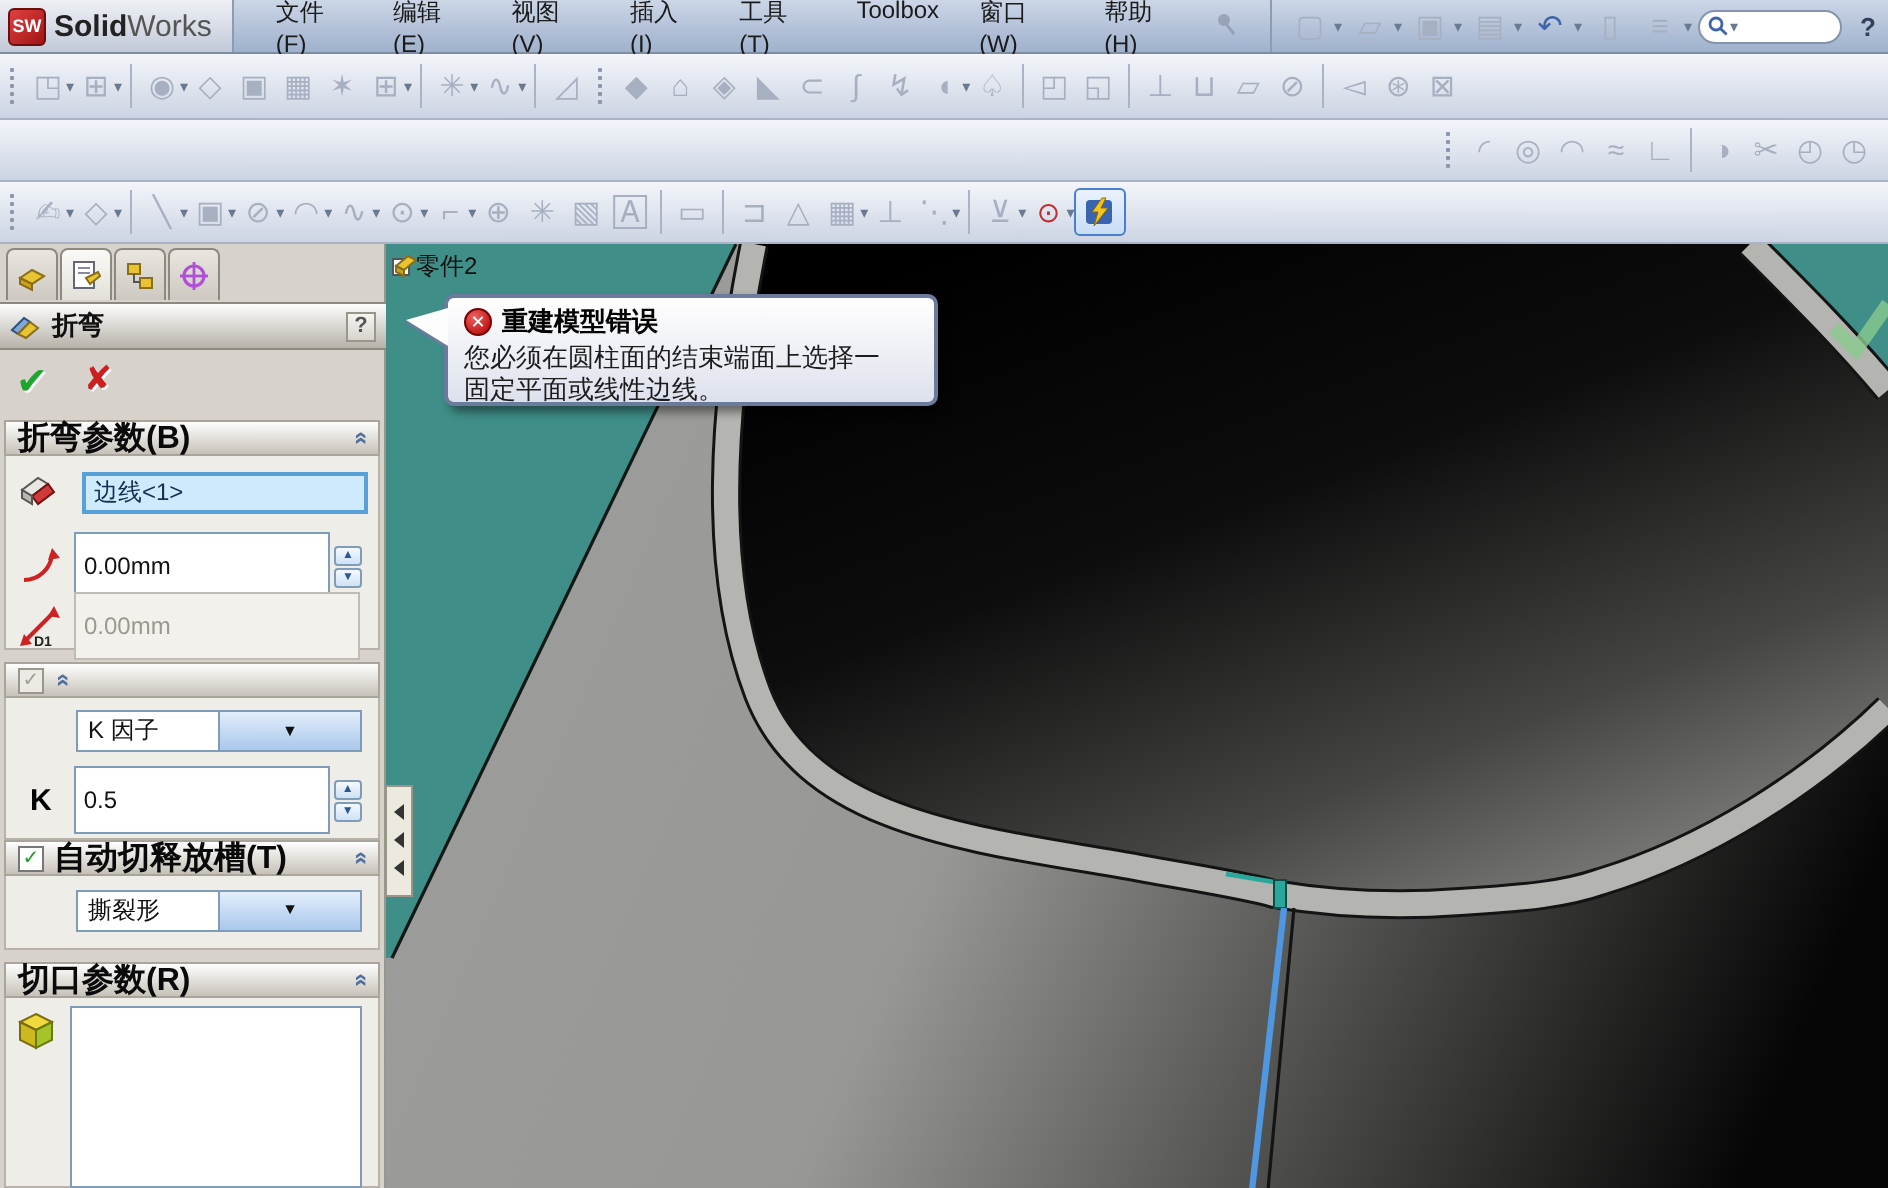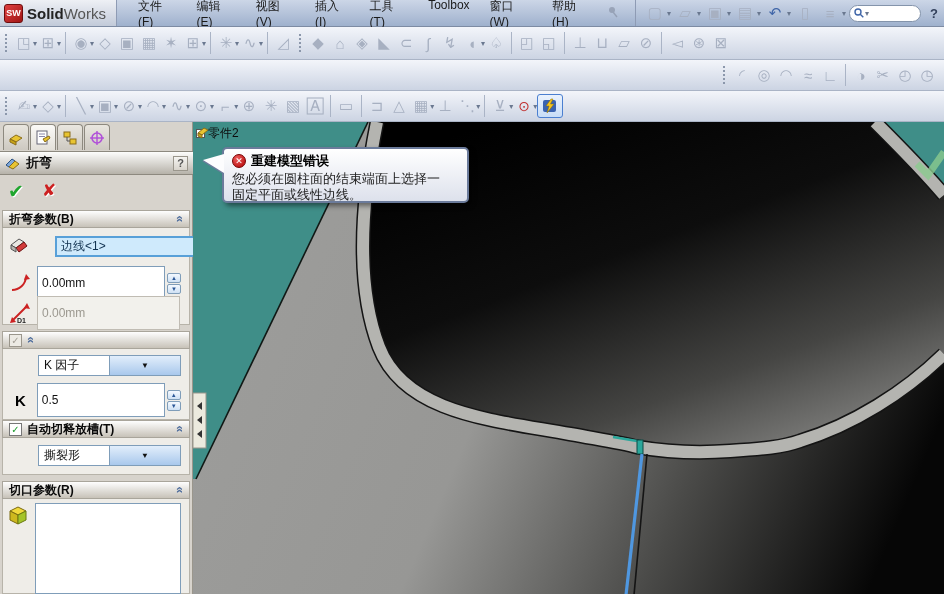--- a/index.html
+++ b/index.html
@@ -62,21 +62,21 @@
   .pm-title { font-weight:bold; font-size:13px; color:#111; flex:1; }
   .pm-help { width:15px; height:15px; border:1px solid #9a968c; background:linear-gradient(#f5f4f1,#d8d4cc);
     font-weight:bold; color:#555; font-size:11px; display:flex; align-items:center; justify-content:center; }
   .pm-okrow { position:absolute; left:8px; top:58px; display:flex; gap:18px; }
   .ok-btn { color:#1fa62e; font-size:19px; font-weight:bold; text-shadow:1px 1px 0 #fff; }
   .cancel-btn { color:#cc2020; font-size:17px; font-weight:bold; text-shadow:1px 1px 0 #fff; }
 
   .sec-h { position:absolute; left:2px; width:188px; height:18px;
     background:linear-gradient(#fefefe,#c7c2b8); border:1px solid #a9a59b;
     display:flex; align-items:center; padding:0 6px; gap:5px; }
-  .sec-h b { font-size:12px; color:#0a0a0a; flex:1; }
+  .sec-h b { font-size:16px; color:#0a0a0a; flex:1; }
   .chev { color:#52709e; font-weight:bold; font-size:12px; transform:rotate(-90deg); }
   .sec-b { position:absolute; left:2px; width:188px; background:#efede8;
     border:1px solid #b7b3a9; border-top:none; }
   .cb { width:13px; height:13px; border:1px solid #777; background:#fff; font-size:10px;
     line-height:11px; text-align:center; }
   .cb.checked { color:#1f9e2e; font-weight:bold; }
   .cb.dim { background:#eceae4; color:#a39f96; font-weight:bold; border-color:#9a968c; }
 
   .frow { position:absolute; display:flex; align-items:center; }
   .sel-box { width:143px; height:21px; background:#cfeafc; border:2px solid #58a0d8;
@@ -330,21 +330,21 @@
       <b>折弯参数(B)</b>
       <span class="chev">»</span>
     </div>
     <div class="sec-b" style="top:106px; height:97px;">
       <div class="frow" style="left:6px; top:8px;">
         <svg width="22" height="20" viewBox="0 0 22 20">
             <polygon points="2,8 10,2 15,5 7,11" fill="#e9e7e2" stroke="#555"></polygon>
             <polygon points="7,11 15,5 18,9 10,15" fill="#d23a3a" stroke="#6e1212"></polygon>
             <polygon points="2,8 7,11 7,15 2,12" fill="#b8b6b0" stroke="#555"></polygon>
           </svg>
-        <input class="sel-box" style="margin-left: 24px;" readonly="" value="边线&lt;1&gt;">
+        <input class="sel-box" style="margin-left: 10px;" readonly="" value="边线&lt;1&gt;">
       </div>
       <div class="frow" style="left:6px; top:38px;">
         <svg width="22" height="22" viewBox="0 0 22 22">
             <path d="M3,18 A14,14 0 0 0 17,5" fill="none" stroke="#cc2222" stroke-width="2"></path>
             <polygon points="17,2 21,7 15,8" fill="#cc2222"></polygon>
           </svg>
         <input class="spinbox" style="margin-left: 6px;" readonly="" value="0.00mm">
         <span class="spincol">
           <span class="spinbtn">▲</span>
           <span class="spinbtn">▼</span>

